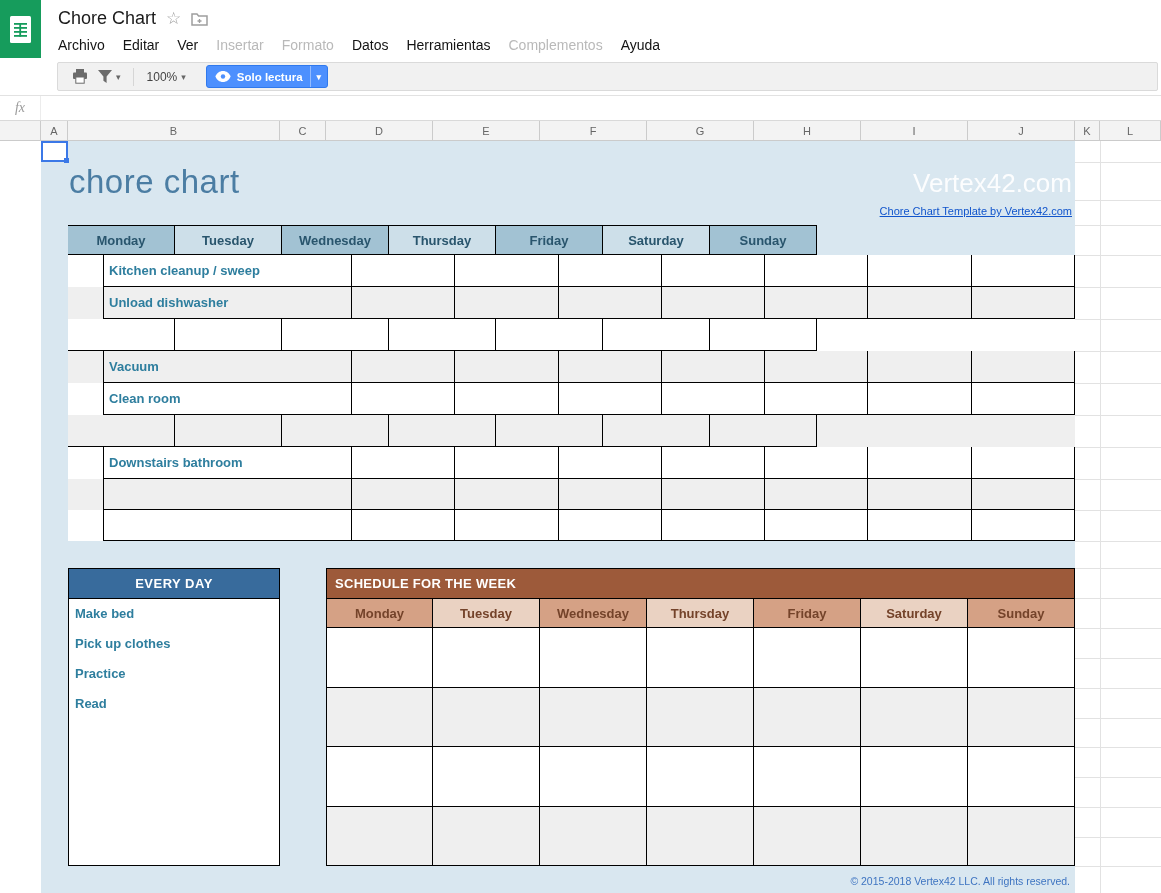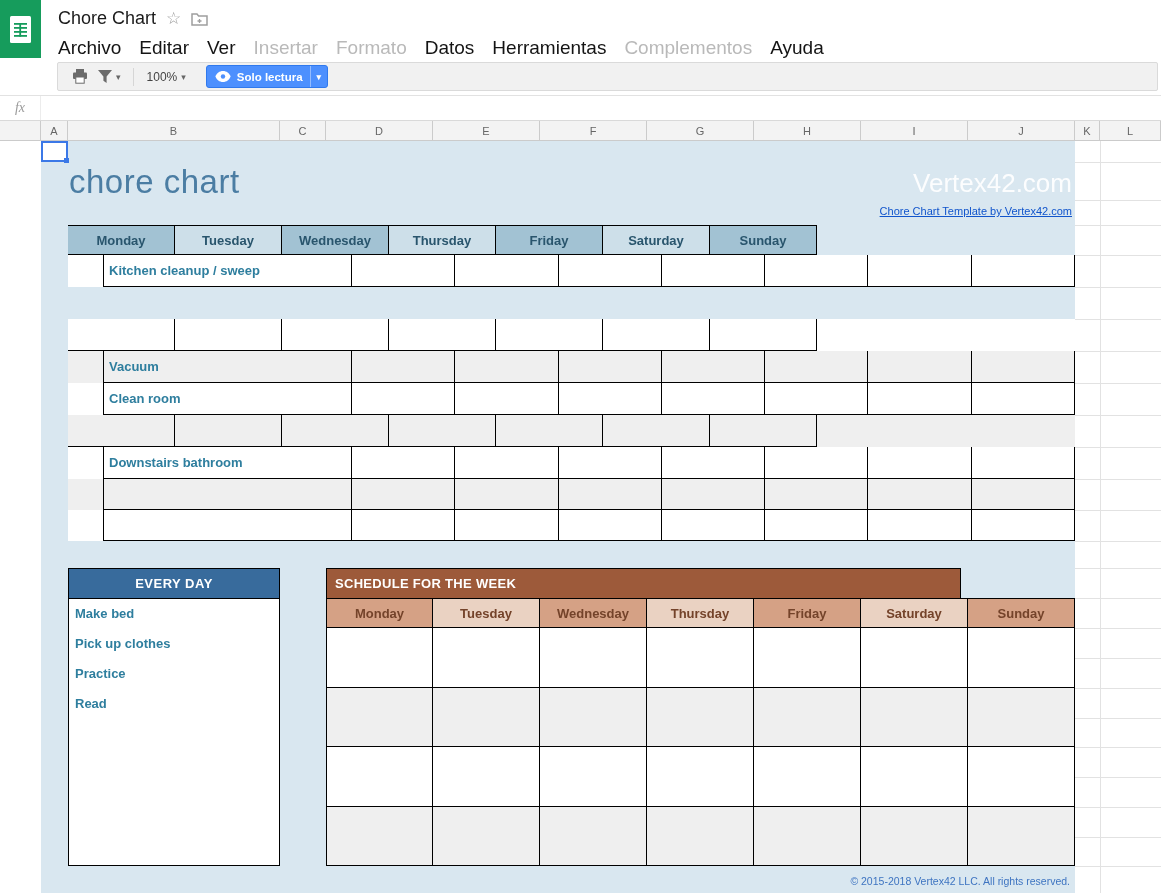--- a/index.html
+++ b/index.html
@@ -10,21 +10,21 @@
     background: #fff;
     overflow: hidden;
   }
   
   .logo { position:absolute; left:0; top:0; width:41px; height:58px; background:#169c5c;
           display:flex; align-items:center; justify-content:center; }
   .titlebar { position:absolute; left:58px; top:8px; display:flex; align-items:center; gap:10px; }
   .doc-title { font-size:18px; color:#1b1b1b; }
   .star { font-size:17px; color:#9e9e9e; line-height:1; cursor:default; }
   .menubar { position:absolute; left:49px; top:35px; display:flex; }
-  .menu { font-size:19px; color:#141414; padding:2px 9px; cursor:default; }
+  .menu { font-size:14px; color:#141414; padding:2px 9px; cursor:default; }
   .menu.disabled { color:#b9b9b9; }
   .toolbar { position:absolute; left:57px; top:62px; right:3px; height:29px;
              background:#f1f1f1; border:1px solid #dadada; border-radius:2px;
              display:flex; align-items:center; padding:0 9px; }
   .tb-btn { display:flex; align-items:center; padding:4px 5px; }
   .caret { font-size:9px; color:#666; margin-left:4px; }
   .tb-sep { width:1px; height:18px; background:#d6d6d6; margin:0 7px; }
   .tb-zoom { display:flex; align-items:center; font-size:12px; color:#444; padding:0 6px; }
   .readonly-btn { margin-left:14px; height:23px; border-radius:3px; background:#4d90fe;
                   border:1px solid #3079ed; color:#fff; font-size:11.5px; font-weight:bold;
@@ -79,21 +79,21 @@
              align-items:center; padding-left:5px; border-left:1px solid #000;
              border-right:1px solid #000; border-bottom:1px solid #000;margin-left:35px; }
   .t1-cell { width:107px; border-right:1px solid #000; border-bottom:1px solid #000; }
   .ed-header { position:absolute; left:68px; top:427px; width:212px; height:30px; background:#386b9c;
                color:#fff; font-weight:bold; font-size:13px; letter-spacing:.5px; display:flex;
                align-items:center; justify-content:center; border:1px solid #000; border-bottom:none; }
   .ed-body { position:absolute; left:68px; top:457px; width:212px; height:268px; background:#fff;
              border:1px solid #000; }
   .ed-task { position:absolute; left:0; right:0; height:30px; line-height:30px; padding-left:6px;
              color:#2e7e9e; font-weight:bold; font-size:13px; }
-  .t3-header { position:absolute; left:326px; top:427px; width:635px; height:30px; background:#9d5a3a;
+  .t3-header { position:absolute; left:326px; top:427px; width:749px; height:30px; background:#9d5a3a;
                color:#fff; font-weight:bold; font-size:13px; letter-spacing:.3px; display:flex;
                align-items:center; padding-left:8px; border:1px solid #000; border-bottom:none; }
   .t3-days { position:absolute; left:326px; top:457px; width:749px; height:30px; display:flex; }
   .t3-dh { width:107px; font-size:13px; font-weight:bold; color:#74432a; display:flex;
            align-items:center; justify-content:center; border:1px solid #000; border-left:none; }
   .t3-dh:first-child { border-left:1px solid #000; }
   .t3-dh.md { background:#d5a185; }
   .t3-dh.lt { background:#ead2c2; }
   .t3-body { position:absolute; left:326px; top:487px; width:749px; height:238px; }
   .t3-band { position:absolute; left:0; width:100%; display:flex; background:#fff; }
@@ -270,20 +270,30 @@
         <div class="t1-row" style="top: 0px; height: 32px;">
           <div class="t1-task">Kitchen cleanup / sweep</div>
           <div class="t1-cell"></div>
           <div class="t1-cell"></div>
           <div class="t1-cell"></div>
           <div class="t1-cell"></div>
           <div class="t1-cell"></div>
           <div class="t1-cell"></div>
           <div class="t1-cell"></div>
         </div>
+        <div class="t1-row band" style="top: 32px; height: 32px;">
+          <div class="t1-task">Unload dishwasher</div>
+          <div class="t1-cell"></div>
+          <div class="t1-cell"></div>
+          <div class="t1-cell"></div>
+          <div class="t1-cell"></div>
+          <div class="t1-cell"></div>
+          <div class="t1-cell"></div>
+          <div class="t1-cell"></div>
+        </div>
         <div class="t1-row" style="top: 64px; height: 32px;">
           <div class="t1-cell"></div>
           <div class="t1-cell"></div>
           <div class="t1-cell"></div>
           <div class="t1-cell"></div>
           <div class="t1-cell"></div>
           <div class="t1-cell"></div>
           <div class="t1-cell"></div>
         </div>
         <div class="t1-row band" style="top: 96px; height: 32px;">

